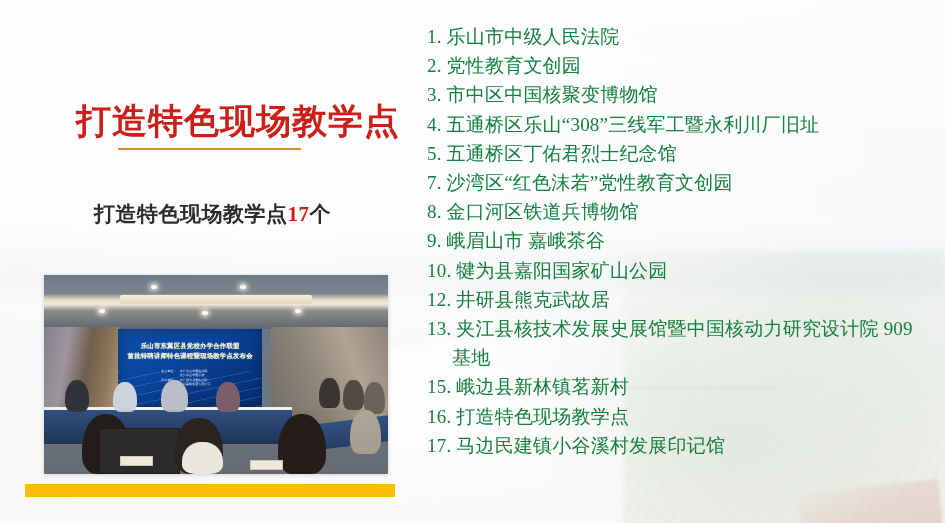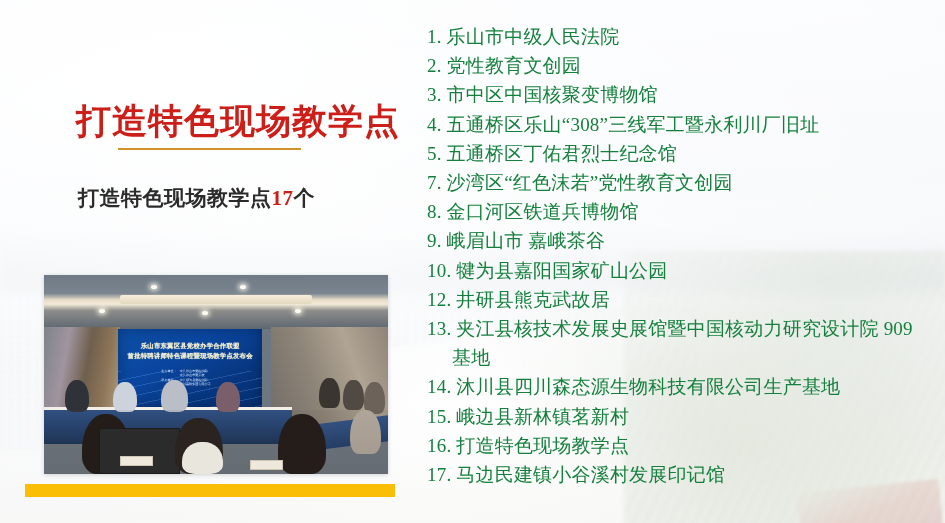--- a/index.html
+++ b/index.html
@@ -188,21 +188,21 @@
     top: 45px;
     width: 183px;
     height: 2px;
     background: #d2922a;
   }
 
   .subtitle {
     position: absolute;
     left: 78px;
     top: 186px;
-    margin: 0;
+    margin: 16px;
     font-family: "Liberation Serif", "DejaVu Serif", serif;
     font-weight: bold;
     font-size: 21px;
     line-height: 1.2;
     color: #2b2b2b;
     letter-spacing: 0.5px;
     white-space: nowrap;
   }
   .subtitle .num {
     color: #cc1f19;
@@ -452,19 +452,18 @@
       <li><span class="li-num">2.</span> <span>党性教育文创园</span></li>
       <li><span class="li-num">3.</span> <span>市中区中国核聚变博物馆</span></li>
       <li><span class="li-num">4.</span> <span>五通桥区乐山“308”三线军工暨永利川厂旧址</span></li>
       <li><span class="li-num">5.</span> <span>五通桥区丁佑君烈士纪念馆</span></li>
       <li><span class="li-num">7.</span> <span>沙湾区“红色沫若”党性教育文创园</span></li>
       <li><span class="li-num">8.</span> <span>金口河区铁道兵博物馆</span></li>
       <li><span class="li-num">9.</span> <span>峨眉山市  嘉峨茶谷</span></li>
       <li><span class="li-num">10.</span> <span>犍为县嘉阳国家矿山公园</span></li>
       <li><span class="li-num">12.</span> <span>井研县熊克武故居</span></li>
       <li><span class="li-num">13.</span> <span>夹江县核技术发展史展馆暨中国核动力研究设计院  909基地</span></li>
-      <li><span class="li-num">14.</span> <span>沐川县四川森态源生物科技有限公司生产基地</span></li>
       <li><span class="li-num">15.</span> <span>峨边县新林镇茗新村</span></li>
       <li><span class="li-num">16.</span> <span>打造特色现场教学点</span></li>
       <li><span class="li-num">17.</span> <span>马边民建镇小谷溪村发展印记馆</span></li>
     </ul>
 
 </div>
 
 </body></html>

